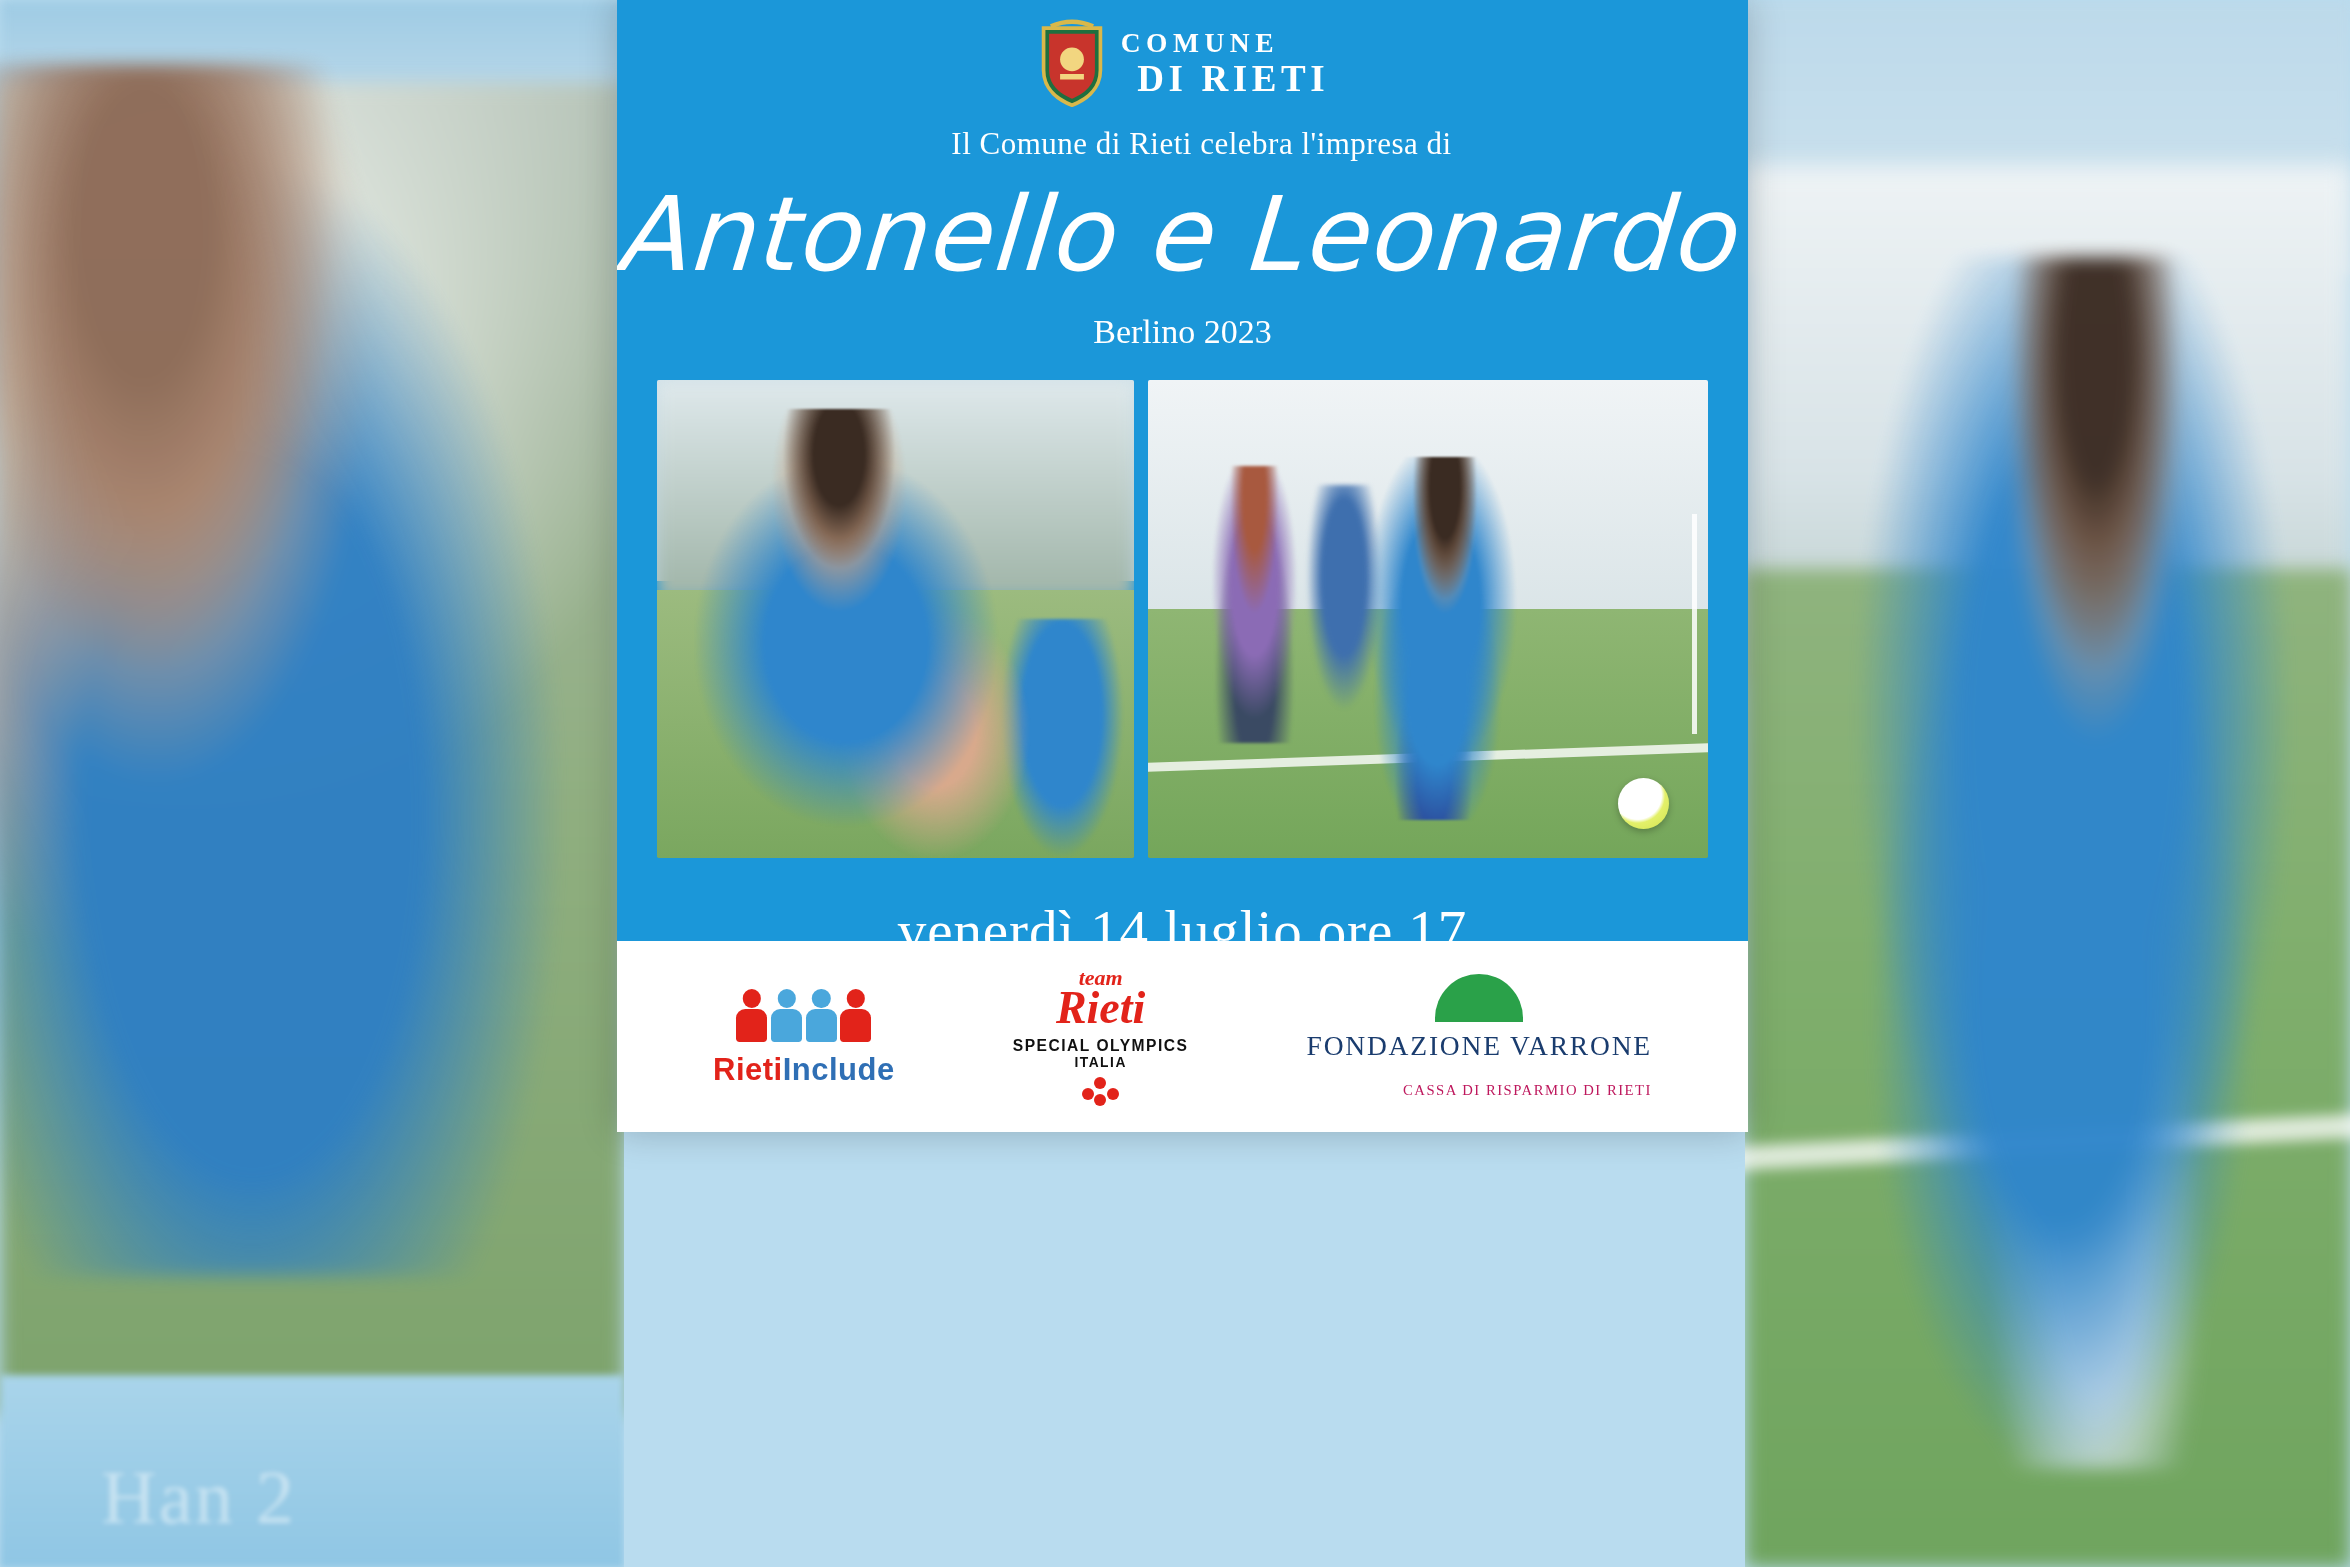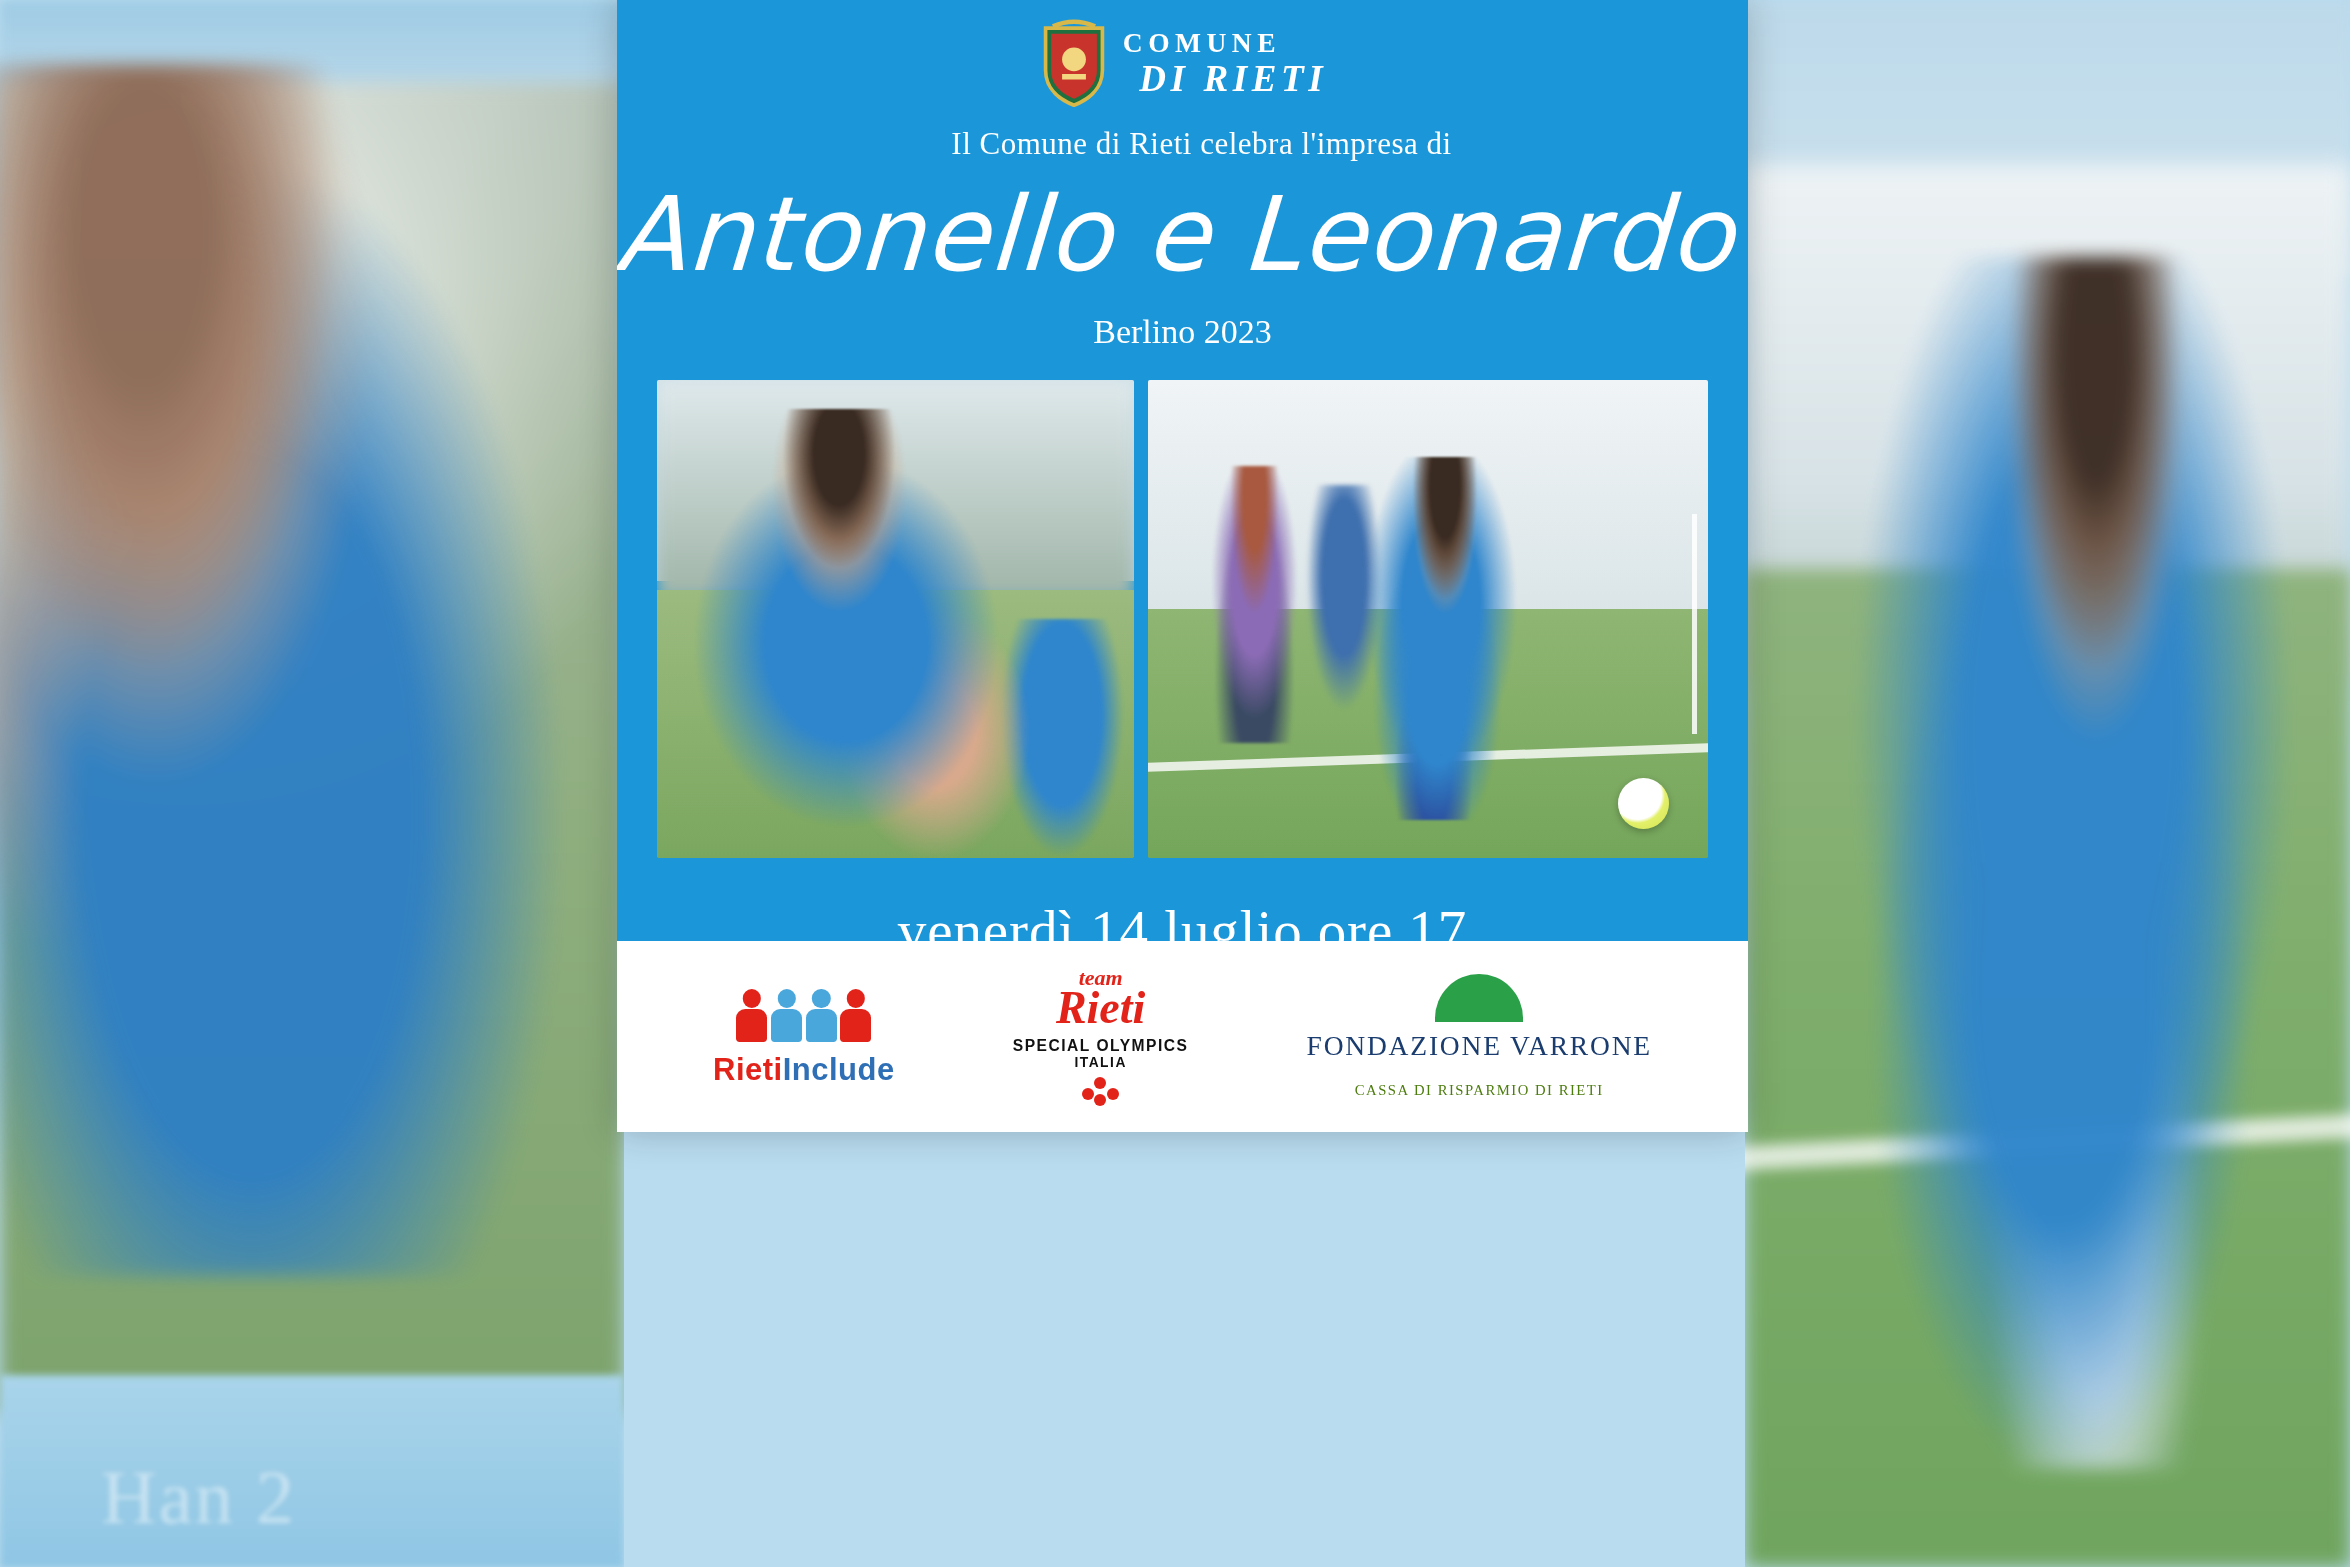--- a/index.html
+++ b/index.html
@@ -121,21 +121,21 @@
     line-height: 1;
     text-align: left;
     color: #ffffff;
     font-family: "Liberation Serif", serif;
   }
   .comune-word .l1 {
     display:block; font-size: 27.5px; letter-spacing: 5.5px; font-weight:700;
   }
   .comune-word .l2 {
     display:block; font-size: 37px; letter-spacing: 4.6px; font-weight:700;
-    margin-top: 4px; padding-left: 16.5px; font-style: italic;
+    margin-top: 4px; padding-left: 16.5px;
   }
 
   .kicker {
     text-align:center;
     color: #ffffff;
     font-family: "Liberation Serif", serif;
     font-size: 31px;
     letter-spacing: 0.5px;
     margin-top: 7.3px;
     padding-left: 38px;
@@ -313,21 +313,21 @@
   .teamrieti .it { color:#111; font-size:13.8px; font-weight:700; letter-spacing:1.5px; }
   .teamrieti .emblem { margin: 5.5px auto 0; width:37px; height:31px; position:relative; }
   .teamrieti .emblem .c { position:absolute; width:12px; height:12px; border-radius:50%; background:#e2231a; }
 
   .varrone .arch {
     width: 88px; height: 48px; margin: 0 auto 7.3px;
     border-radius: 44px 44px 0 0;
     background: #2aa149;
   }
   .varrone .n1 { font-size: 27.5px; letter-spacing: 1.8px; color:#1a3c6e; font-family:"Liberation Serif", serif; }
-  .varrone .n2 { font-size: 14.7px; letter-spacing: 1.5px; color:#4d7c0f; margin-top:20px; font-family:"Liberation Serif", serif; }
+  .varrone .n2 { font-size: 14.7px; letter-spacing: 1.5px; color:#be185d; margin-top:20px; font-family:"Liberation Serif", serif;text-align:right; }
 </style>
 </head>
 <body>
 
 <div id="stage">
 
   <div class="bg-photo bg-left">
     <div class="sky"></div>
     <div class="field"></div>
     <div class="player"></div>

